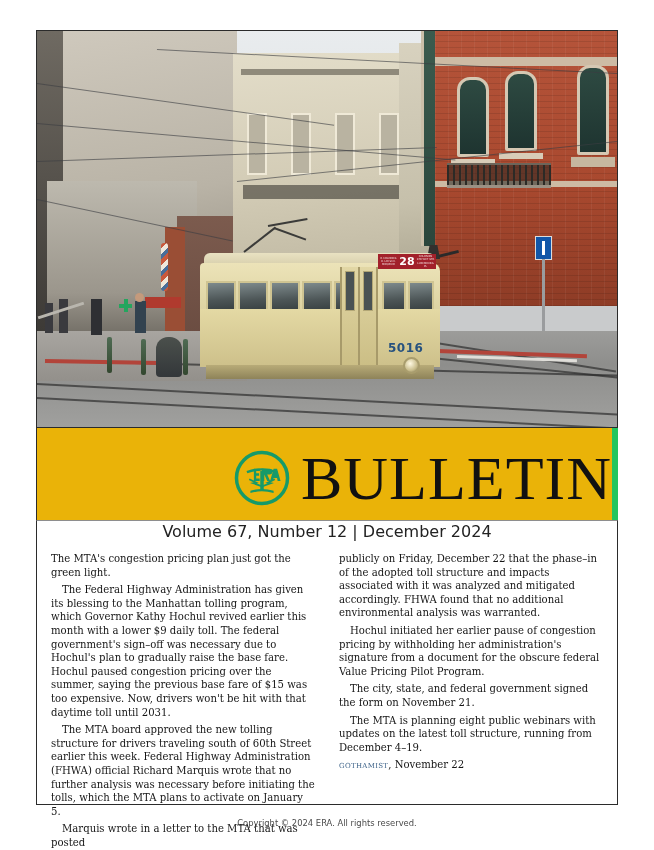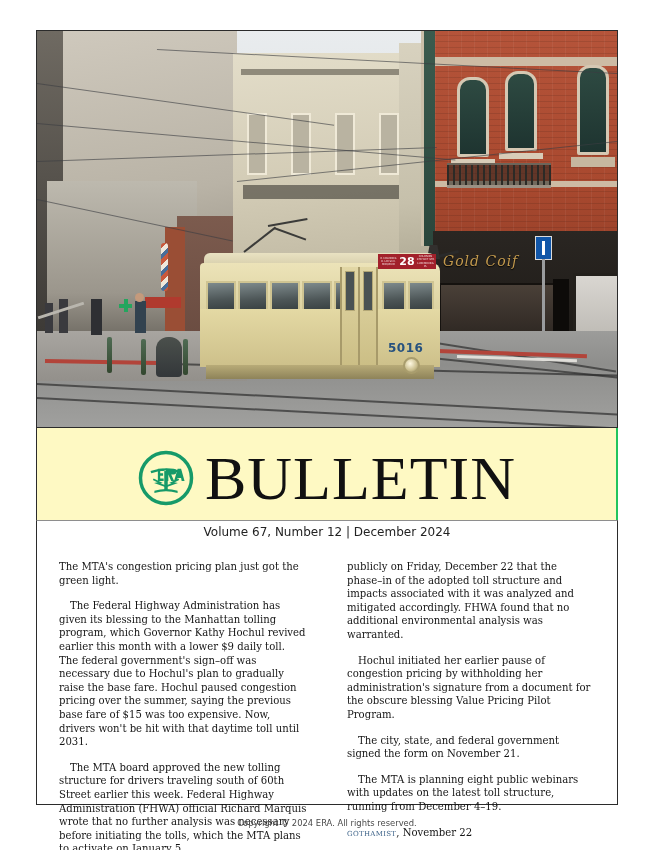--- a/index.html
+++ b/index.html
@@ -395,26 +395,26 @@
   }
 
   
   .masthead {
     position: absolute;
     left: 36px;
     top: 428px;
     width: 582px;
     height: 100px;
     border-left: 1px solid #2b2b2b;
-    border-right: 2px solid #22c55e;
-    box-sizing: border-box;
-    background: #fef9c3;
+    border-right: 6px solid #22c55e;
+    box-sizing: border-box;
+    background: #eab308;
     display: flex;
     align-items: center;
-    justify-content: center;
+    justify-content: flex-end;
   }
   .logo-mark {
     width: 58px; height: 58px;
     margin-right: 10px;
     flex: none;
   }
   .bulletin-word {
     font-family: "Liberation Serif", serif;
     font-size: 62px;
     line-height: 62px;
@@ -433,21 +433,21 @@
     border-left: 1px solid #2b2b2b;
     border-right: 1px solid #2b2b2b;
     box-sizing: border-box;
     display: flex;
     align-items: center;
     justify-content: center;
     background: #ffffff;
   }
   .issue-text {
     font-family: "DejaVu Sans", sans-serif;
-    font-size: 12px;
+    font-size: 16px;
     color: #222222;
   }
 
   
   .article {
     position: absolute;
     left: 36px;
     top: 542px;
     width: 582px;
     height: 263px;
@@ -471,21 +471,21 @@
   }
   .col {
     width: 272px;
     font-family: "DejaVu Serif", serif;
     font-size: 10.1px;
     line-height: 13.6px;
     color: #151515;
     text-align: left;
   }
   .col p {
-    margin: 12px;
+    margin: 4px;
     text-indent: 11px;
   }
   .col p.noindent { text-indent: 0; }
   .src {
     font-variant: small-caps;
     text-transform: lowercase;
     color: #3d6389;
     letter-spacing: 0.3px;
   }
 
@@ -531,26 +531,20 @@
         <div class="brick-band" style="top:150px;height:6px;"></div>
         <div class="arch-win" style="left:22px;top:46px;"></div>
         <div class="arch-win" style="left:70px;top:40px;"></div>
         <div class="arch-win" style="left:142px;top:34px;height:84px;"></div>
         <div class="stone-sill" style="left:16px;top:128px;width:44px;"></div>
         <div class="stone-sill" style="left:64px;top:122px;width:44px;"></div>
         <div class="balcony" style="left:12px;top:132px;width:104px;"></div>
         <div style="position:absolute;left:136px;top:126px;width:44px;height:10px;background:#c6b79f;"></div>
       </div>
 
-      <div class="shopfronts">
-        <div class="shop-sign">Gold Coif</div>
-        <div class="shop-window"></div>
-        <div class="shop-dark-door"></div>
-        <div class="shop-window2"></div>
-      </div>
       <div class="brick-pier"></div>
       <div class="barber-pole"></div>
 
       <div class="ph-cross"></div>
       <div class="shop-red-sign"></div>
 
       <div class="lamp-arm"></div>
       <div class="lamp-head"></div>
 
       <div class="tram-sign"></div>
@@ -648,21 +642,21 @@
   <div class="article">
     <div class="cols">
       <div class="col">
         <p class="noindent">The MTA's congestion pricing plan just got the green light.</p>
         <p>The Federal Highway Administration has given its blessing to the Manhattan tolling program, which Governor Kathy Hochul revived earlier this month with a lower $9 daily toll. The federal government's sign–off was necessary due to Hochul's plan to gradually raise the base fare. Hochul paused congestion pricing over the summer, saying the previous base fare of $15 was too expensive. Now, drivers won't be hit with that daytime toll until 2031.</p>
         <p>The MTA board approved the new tolling structure for drivers traveling south of 60th Street earlier this week. Federal Highway Administration (FHWA) official Richard Marquis wrote that no further analysis was necessary before initiating the tolls, which the MTA plans to activate on January 5.</p>
         <p>Marquis wrote in a letter to the MTA that was posted</p>
       </div>
       <div class="col">
         <p class="noindent">publicly on Friday, December 22 that the phase–in of the adopted toll structure and impacts associated with it was analyzed and mitigated accordingly. FHWA found that no additional environmental analysis was warranted.</p>
-        <p>Hochul initiated her earlier pause of congestion pricing by withholding her administration's signature from a document for the obscure blessing Value Pricing Pilot Program.</p>
+        <p>Hochul initiated her earlier pause of congestion pricing by withholding her administration's signature from a document for the obscure federal Value Pricing Pilot Program.</p>
         <p>The city, state, and federal government signed the form on November 21.</p>
         <p>The MTA is planning eight public webinars with updates on the latest toll structure, running from December 4–19.</p>
         <p class="noindent"><span class="src">GOTHAMIST</span><span>, November 22</span></p>
       </div>
     </div>
   </div>
 
   <div class="footer">Copyright © 2024 ERA. All rights reserved.</div>
 
 </div>

